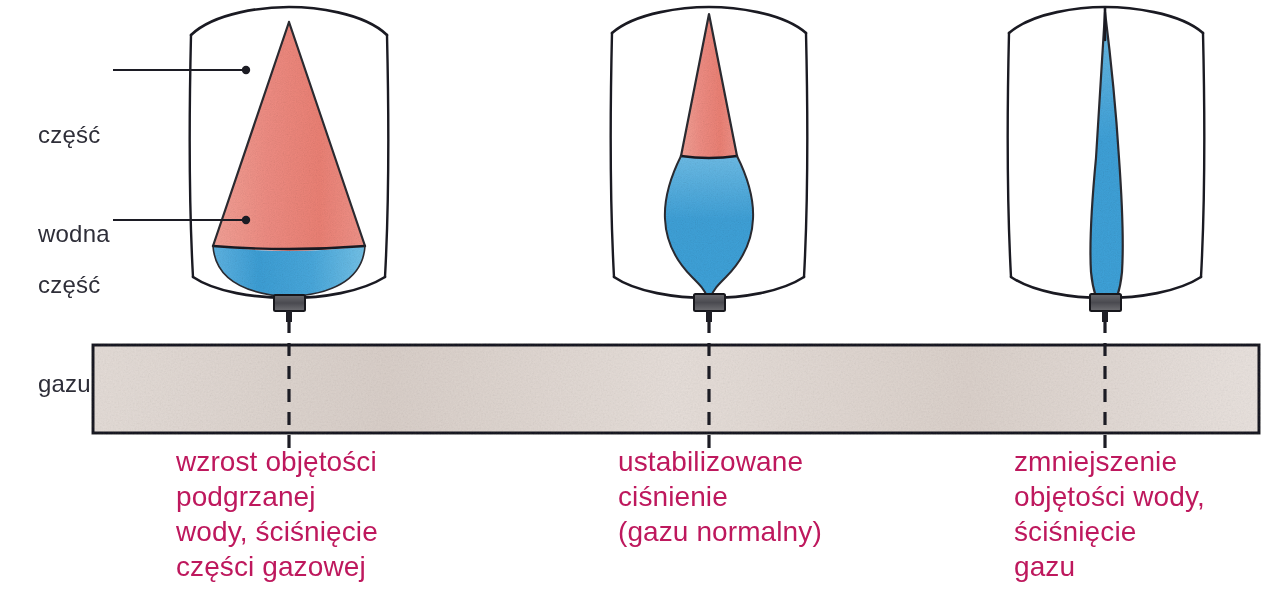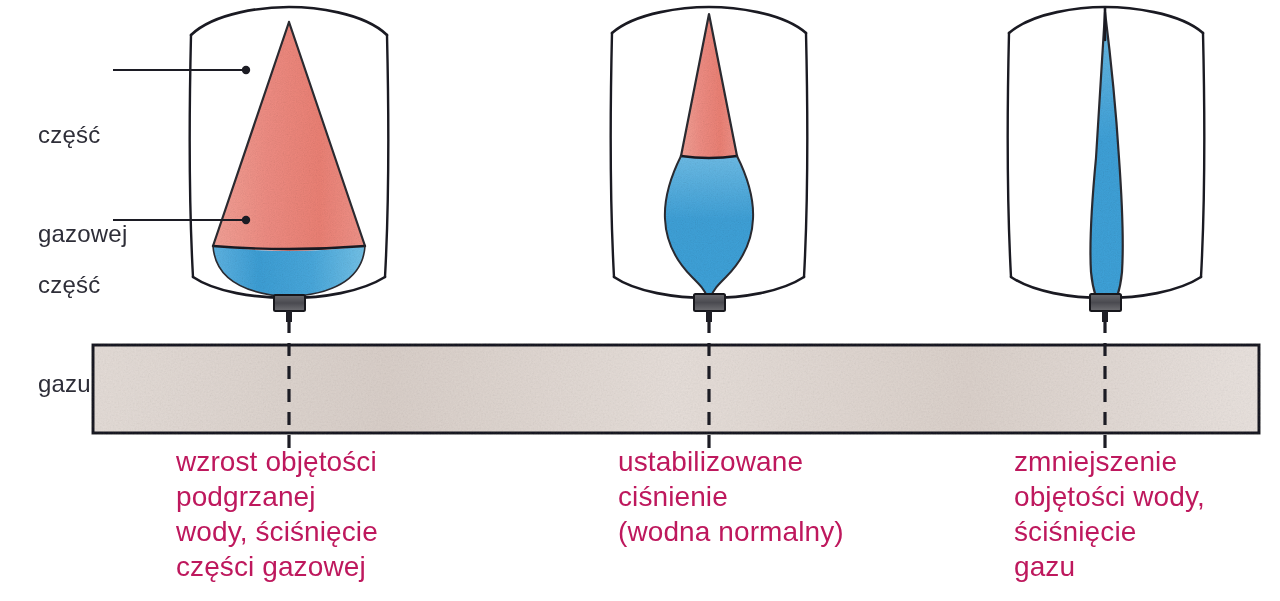--- a/index.html
+++ b/index.html
@@ -208,35 +208,35 @@
 
     <g>
       <line x1="289" y1="320" x2="289" y2="452" stroke="#1c1c24" stroke-width="3.2" stroke-dasharray="13 10"></line>
       <line x1="709" y1="320" x2="709" y2="452" stroke="#1c1c24" stroke-width="3.2" stroke-dasharray="13 10"></line>
       <line x1="1105" y1="320" x2="1105" y2="452" stroke="#1c1c24" stroke-width="3.2" stroke-dasharray="13 10"></line>
     </g>
   </svg>
 
   <div class="lbl side-label" style="left:38px; top:52px;">
     <div>część</div>
-    <div>gazowej</div>
+    <div>wodna</div>
   </div>
 
   <div class="lbl side-label" style="left:38px; top:202px;">
     <div>część</div>
     <div>gazu</div>
   </div>
 
   <div class="caption" style="left:176px; top:444px; width:300px;">wzrost objętości
 podgrzanej
 wody, ściśnięcie
 części gazowej</div>
 
   <div class="caption" style="left:618px; top:444px; width:310px;">ustabilizowane
 ciśnienie
-(wodna normalny)</div>
+(gazu normalny)</div>
 
   <div class="caption" style="left:1014px; top:444px; width:266px;">zmniejszenie
 objętości wody,
 ściśnięcie
 gazu</div>
 
 </div>
 
 </body></html>

